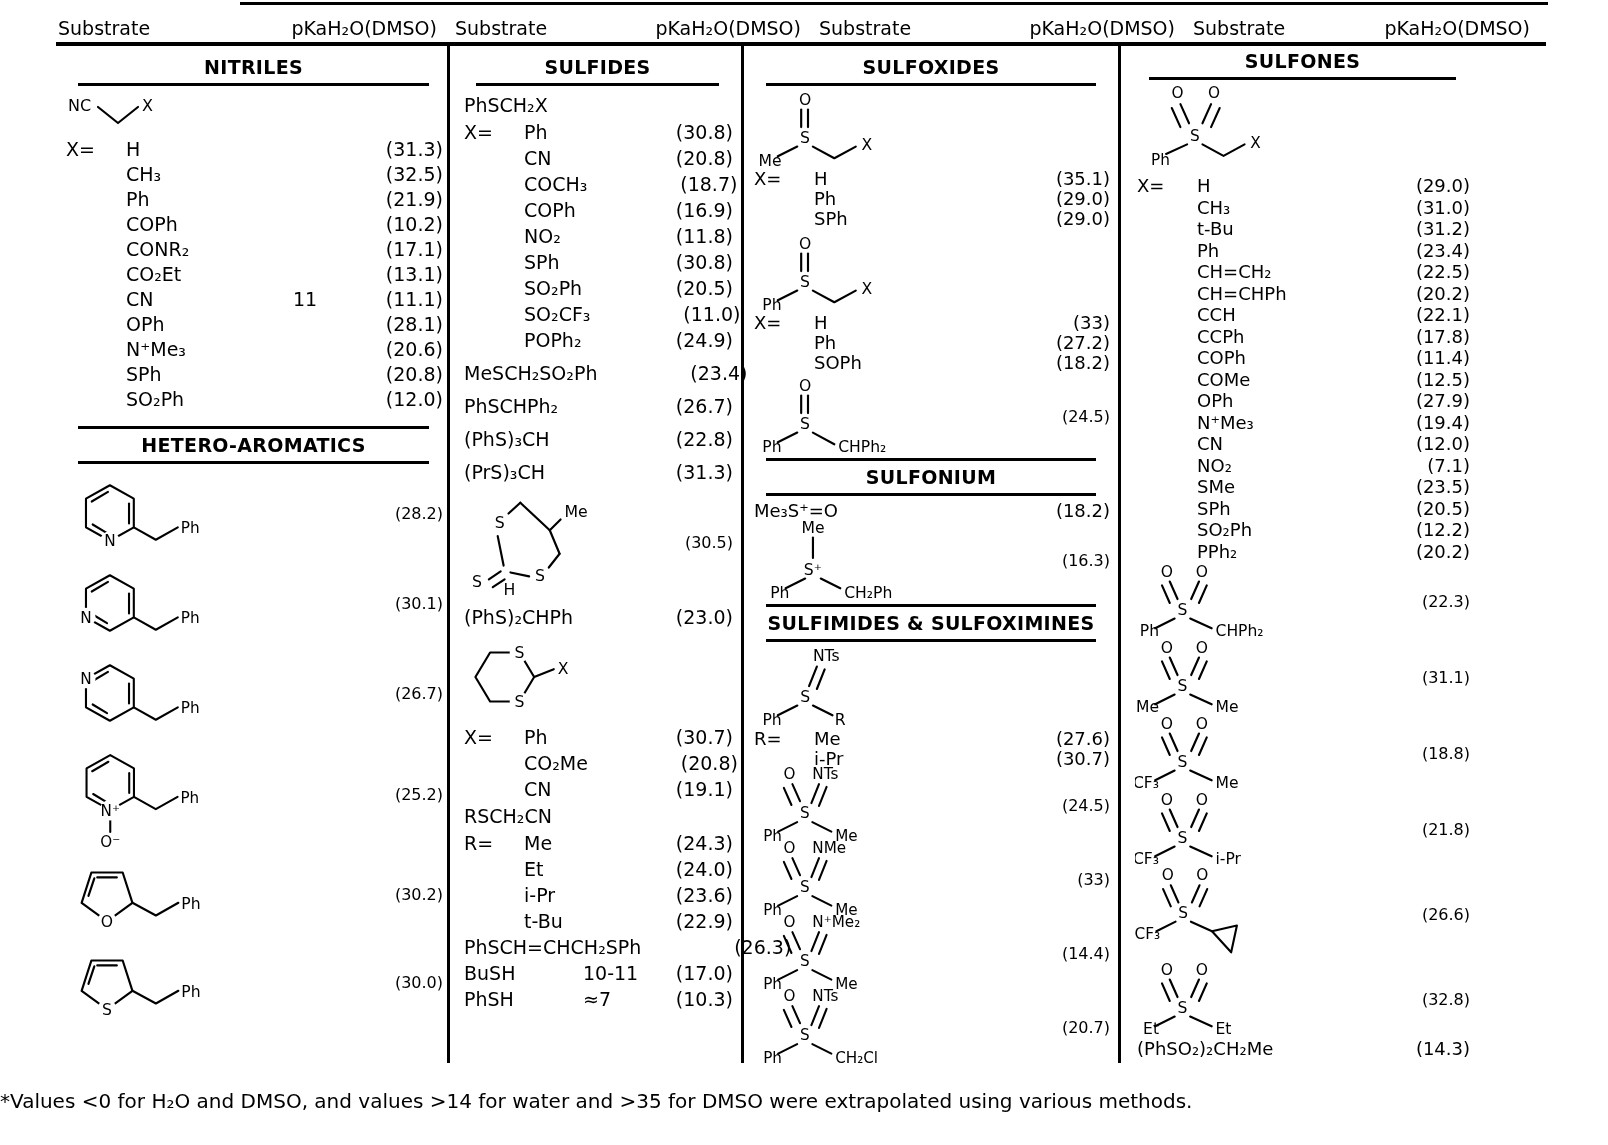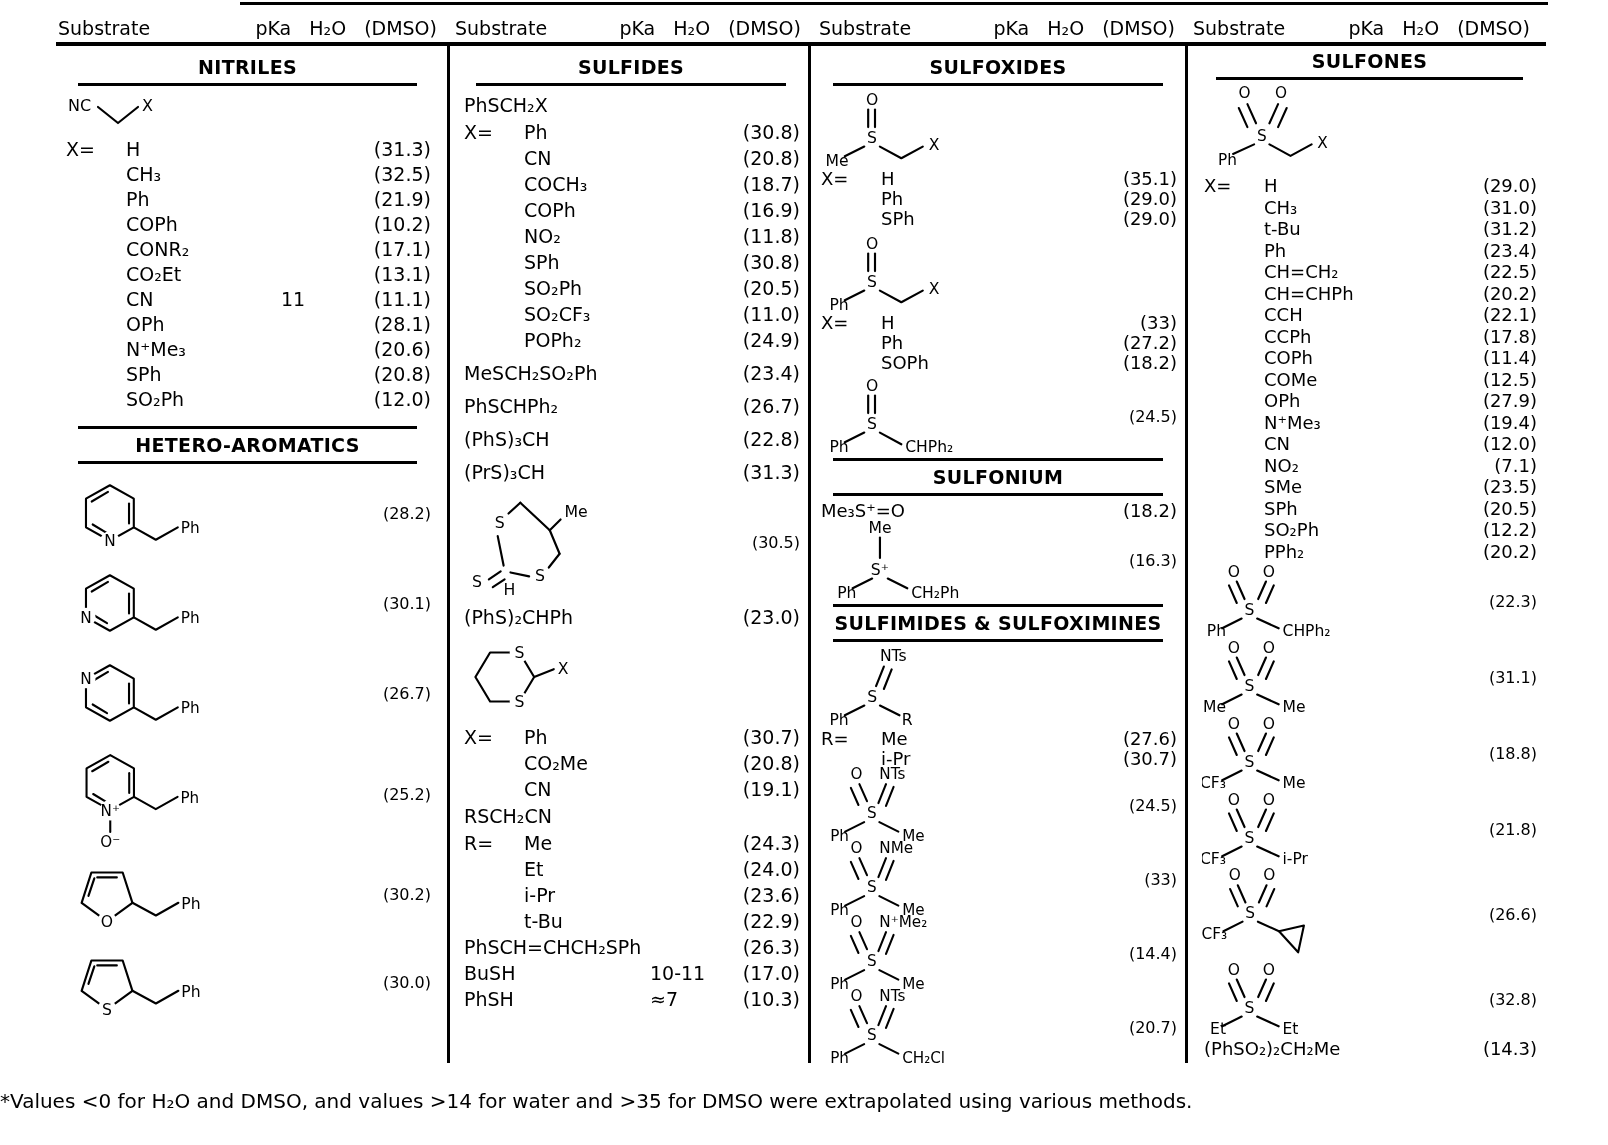--- a/index.html
+++ b/index.html
@@ -1,27 +1,27 @@
 <!DOCTYPE html>
 <html><head>
 <meta charset="utf-8">
 <style>
   html,body{margin:0;padding:0}
   body{width:1608px;height:1145px;background:#fff;color:#000;
        font-family:"DejaVu Sans",sans-serif;overflow:hidden}
   .topline{height:3px;background:#000;margin:2px 60px 0 240px}
   .header-row{display:flex;padding-left:58px;height:34px;align-items:flex-end;font-size:19px}
-  .hgroup{display:flex;gap:18px;padding-right:18px;box-sizing:border-box}
+  .hgroup{display:flex;padding-right:18px;box-sizing:border-box}
   .hg1{width:397px}.hg2{width:364px}.hg3{width:374px}.hg4{width:355px}
   .hsub{flex:1}
   .thick-rule{height:4px;background:#000;margin:3px 62px 0 56px}
   .cols{display:flex;margin-left:56px;align-items:stretch;min-height:1005px}
   .col{box-sizing:border-box}
-  .col1{width:394px;border-right:3px solid #000;padding:6px 16px 0 8px}
-  .col2{width:361px;border-right:3px solid #000;padding:6px 8px 0 12px}
+  .col1{width:394px;border-right:3px solid #000;padding:6px 4px 0 8px}
+  .col2{width:294px;border-right:3px solid #000;padding:6px 8px 0 12px}
   .col3{width:377px;border-right:3px solid #000;padding:6px 8px 0 8px}
   .col4{width:355px;padding:0 6px 0 14px}
   .sec-title{font-weight:bold;font-size:19px;text-align:center;margin:4px 0;letter-spacing:.3px}
   .rule{height:3px;background:#000;margin:5px 14px}
   .row{display:flex;align-items:baseline;font-size:19px;line-height:25px;padding-left:2px}
   .col2 .row{line-height:26px}
   .col3 .row{font-size:18px;line-height:20px}
   .col4 .row{font-size:18px;line-height:21.5px}
   .pre{width:60px;flex:none}
   .sub{flex:1;white-space:nowrap}

